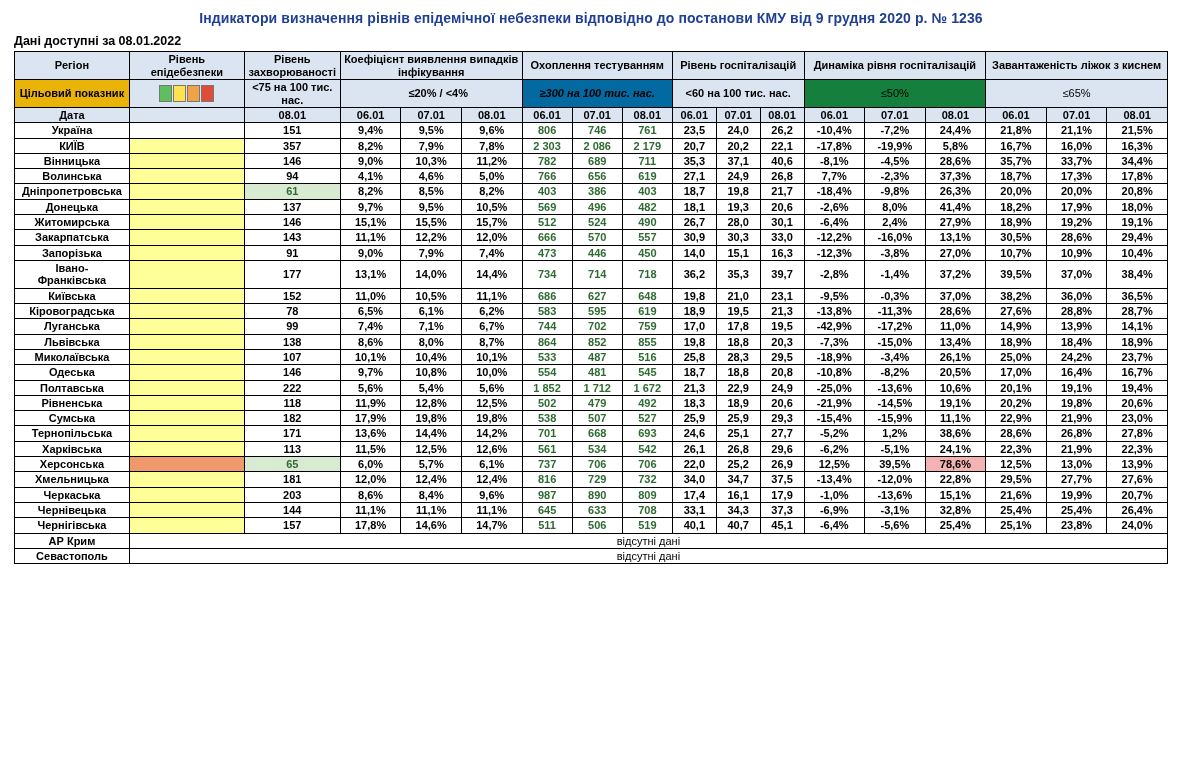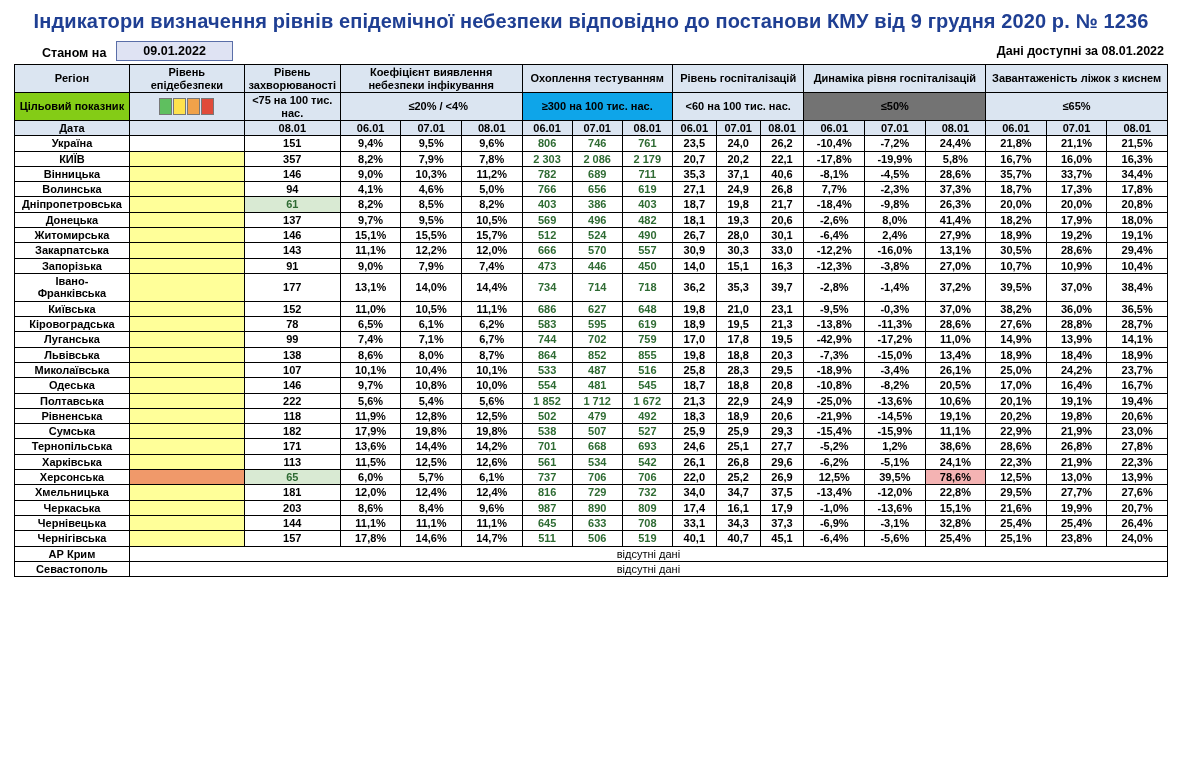--- a/index.html
+++ b/index.html
@@ -19,21 +19,21 @@
     position: relative;
     width: 1182px;
     height: 778px;
     box-sizing: border-box;
     padding: 0 14px;
   }
   .title {
     text-align: center;
     color: #1f3f93;
     font-weight: bold;
-    font-size: 20px;
+    font-size: 14px;
     padding: 10px 0 8px 0;
     letter-spacing: 0.1px;
   }
   .statusbar {
     display: flex;
     align-items: center;
     justify-content: space-between;
     padding: 0 0 3px 0;
   }
   .status-left {
@@ -125,24 +125,20 @@
   .tall { line-height: 1.1; }
 </style>
 </head>
 <body>
 
 <div class="page">
 
   <div class="title">Індикатори визначення рівнів епідемічної небезпеки відповідно до постанови КМУ від 9 грудня 2020 р. № 1236</div>
 
   <div class="statusbar">
-    <div class="status-left">
-      <div class="status-label">Станом на</div>
-      <div class="status-date">09.01.2022</div>
-    </div>
     <div class="status-right">Дані доступні за 08.01.2022</div>
   </div>
 
   <table class="main">
     <colgroup>
       <col style="width:110px">
       <col style="width:110px">
       <col style="width:92px">
       <col style="width:58px">
         <col style="width:58px">
@@ -158,48 +154,48 @@
         <col style="width:58px">
       <col style="width:58px">
         <col style="width:58px">
         <col style="width:58px">
     </colgroup>
     <thead>
       <tr>
         <th rowspan="3">Регіон</th>
         <th class="grp">Рівень епідебезпеки</th>
         <th class="grp">Рівень захворюваності</th>
-        <th class="grp" colspan="3">Коефіцієнт виявлення небезпеки інфікування</th>
+        <th class="grp" colspan="3">Коефіцієнт виявлення випадків інфікування</th>
         <th class="grp" colspan="3">Охоплення тестуванням</th>
         <th class="grp" colspan="3">Рівень госпіталізацій</th>
         <th class="grp" colspan="3">Динаміка рівня госпіталізацій</th>
         <th class="grp" colspan="3">Завантаженість ліжок з киснем</th>
       </tr>
       <tr>
         
       </tr>
 
     </thead>
     <tbody>
       <tr>
-        <td style="background:#84cc16;font-weight:bold;">Цільовий показник</td>
+        <td style="background:#eab308;font-weight:bold;">Цільовий показник</td>
         <td style="background:#dbe5f1;">
           <div class="legend">
             <span class="sw-green"></span>
             <span class="sw-yellow"></span>
             <span class="sw-orange"></span>
             <span class="sw-red"></span>
           </div>
         </td>
         <td style="background:#dbe5f1;font-weight:bold;">&lt;75 на 100 тис. нас.</td>
         <td colspan="3" style="background:#dbe5f1;font-weight:bold;padding-left:16px;">≤20% / &lt;4%</td>
-        <td colspan="3" style="background:#0ea5e9;font-weight:bold;">≥300 на 100 тис. нас.</td>
+        <td colspan="3" style="background:#0369a1;font-weight:bold;font-style:italic;">≥300 на 100 тис. нас.</td>
         <td colspan="3" style="background:#dbe5f1;font-weight:bold;">&lt;60 на 100 тис. нас.</td>
-        <td colspan="3" style="background:#737373;font-weight:bold;">≤50%</td>
-        <td colspan="3" style="background:#dbe5f1;font-weight:bold;margin-top:28px;">≤65%</td>
+        <td colspan="3" style="background:#15803d;font-weight:normal;">≤50%</td>
+        <td colspan="3" style="background:#dbe5f1;font-weight:normal;margin-top:28px;">≤65%</td>
       </tr>
       <tr id="date-row">
         <td style="background:#dbe5f1;font-weight:bold;">Дата</td>
         <td style="background:#dbe5f1;"></td>
         <td style="background:#dbe5f1;font-weight:bold;">08.01</td>
         <td style="background:#dbe5f1;font-weight:bold;">06.01</td>
         <td style="background:#dbe5f1;font-weight:bold;">07.01</td>
         <td style="background:#dbe5f1;font-weight:bold;">08.01</td>
         <td style="background:#dbe5f1;font-weight:bold;">06.01</td>
         <td style="background:#dbe5f1;font-weight:bold;">07.01</td>

